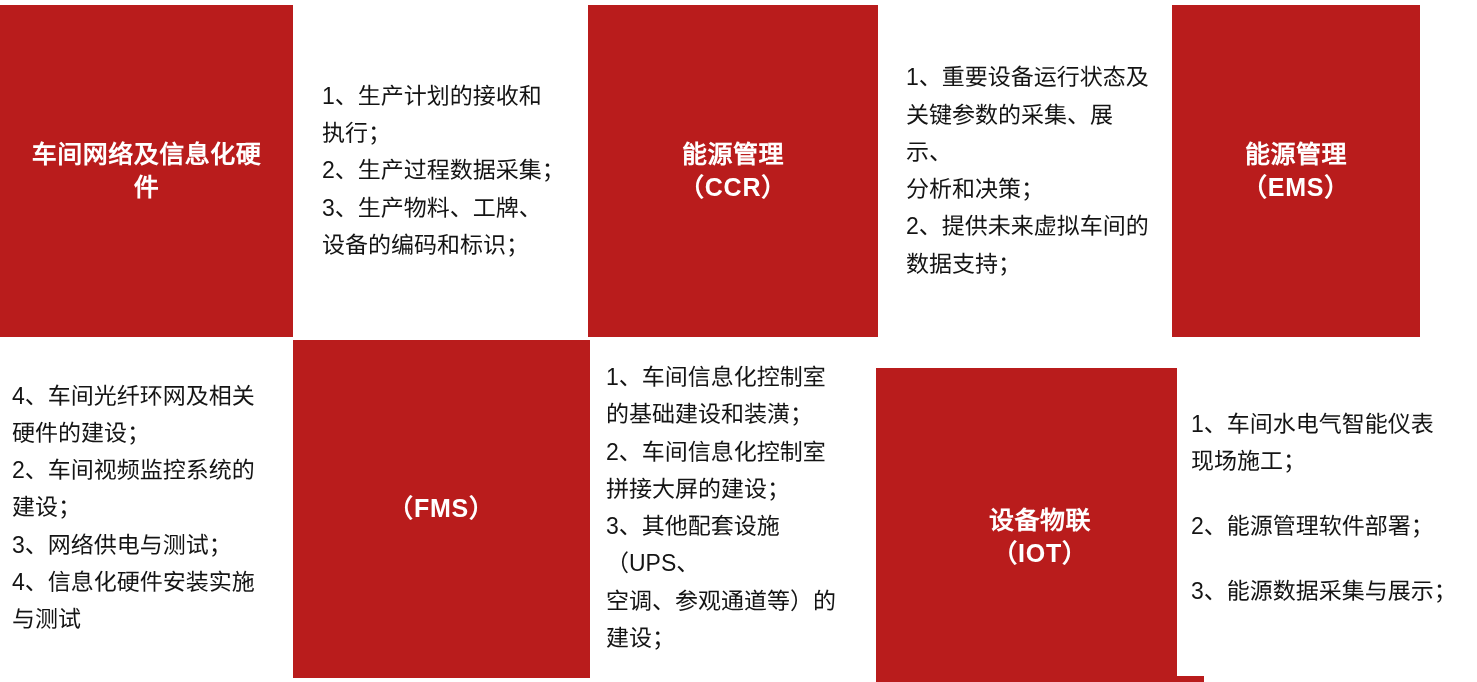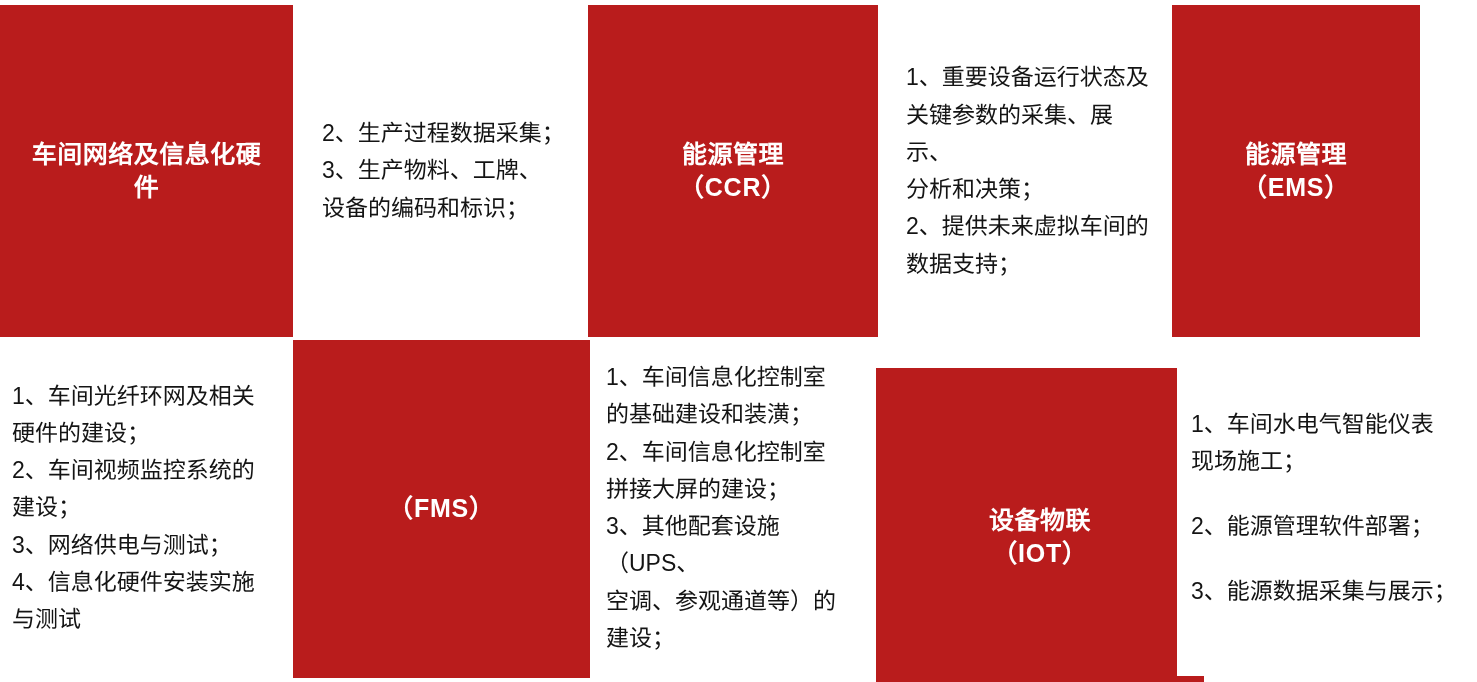--- a/index.html
+++ b/index.html
@@ -82,20 +82,22 @@
 <body>
 
 <div id="matrix">
 
   <div class="cell red" id="c-r1c1">
     <div class="title-line">车间网络及信息化硬
 件</div>
   </div>
 
   <div class="cell white" id="c-r1c2">
+    <div class="body-line">1、生产计划的接收和
+执行；</div>
     <div class="body-line">2、生产过程数据采集；</div>
     <div class="body-line">3、生产物料、工牌、
 设备的编码和标识；</div>
   </div>
 
   <div class="cell red" id="c-r1c3">
     <div class="title-line">能源管理</div>
     <div class="title-line acronym">（CCR）</div>
   </div>
 
@@ -106,21 +108,21 @@
     <div class="body-line">2、提供未来虚拟车间的
 数据支持；</div>
   </div>
 
   <div class="cell red" id="c-r1c5">
     <div class="title-line">能源管理</div>
     <div class="title-line acronym">（EMS）</div>
   </div>
 
   <div class="cell white" id="c-r2c1">
-    <div class="body-line">1、车间光纤环网及相关
+    <div class="body-line">4、车间光纤环网及相关
 硬件的建设；</div>
     <div class="body-line">2、车间视频监控系统的
 建设；</div>
     <div class="body-line">3、网络供电与测试；</div>
     <div class="body-line">4、信息化硬件安装实施
 与测试</div>
   </div>
 
   <div class="cell red" id="c-r2c2">
     <div class="title-line acronym">（FMS）</div>

